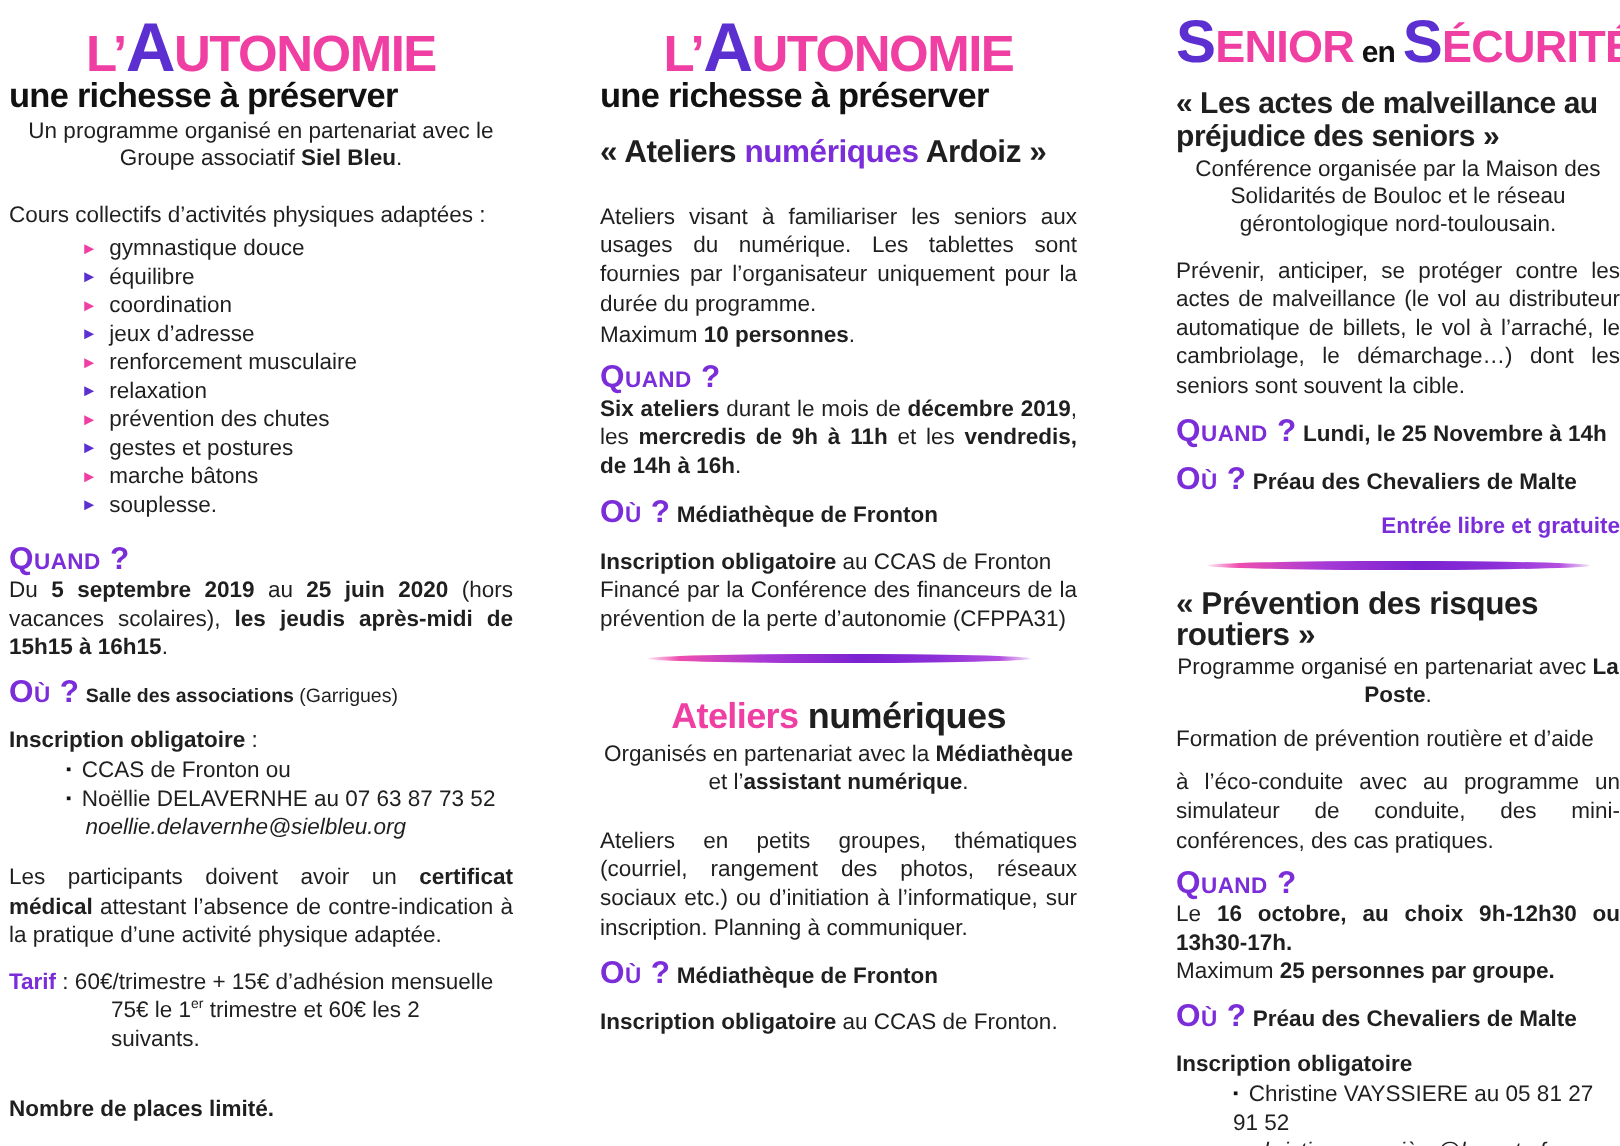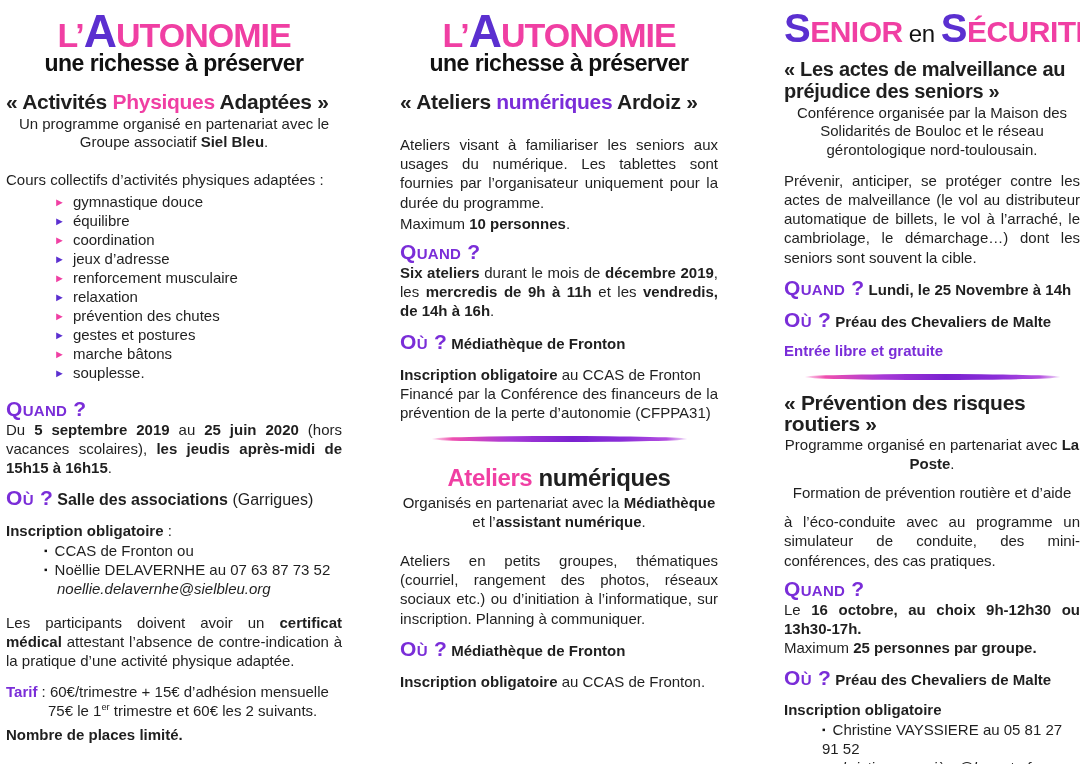--- a/index.html
+++ b/index.html
@@ -18,26 +18,26 @@
   .page{display:flex;width:1080px;height:764px;background:#fff;}
   .col{width:360px;height:764px;}
   .col1{padding:8px 18px 0 6px;}
   .col2{padding:8px 2px 0 40px;}
   .col3{padding:8px 0 0 64px;}
 
   
   .brand{ text-align:center; line-height:1; letter-spacing:-1px; white-space:nowrap;}
   .brand .lead,.brand .rest{font-size:34px;font-weight:700;color:var(--pink);}
   .brand .cap{font-size:46px;font-weight:700;color:var(--hpurple);}
-  .brand-sub{text-align:center;font-size:23px;font-weight:700;color:#111;margin-top:-4px;letter-spacing:-0.5px;}
+  .brand-sub{font-size:23px;font-weight:700;color:#111;margin-top:-4px;letter-spacing:-0.5px;}
 
   .brand3{text-align:center;line-height:1;letter-spacing:-0.5px;white-space:nowrap;}
   .brand3 .cap{font-size:40px;font-weight:700;color:var(--hpurple);}
   .brand3 .big{font-size:30px;font-weight:700;color:var(--pink);}
-  .brand3 .mid{font-size:24px;font-weight:400;color:#111;}
+  .brand3 .mid{font-size:20px;font-weight:700;color:#111;}
 
   
   .sect-title{text-align:left;font-size:21px;font-weight:700;line-height:1.05;margin-top:14px;letter-spacing:-0.3px;}
   .sect-sub{text-align:center;font-size:15px;line-height:1.22;margin-top:2px;}
 
   .body-p{font-size:15px;line-height:1.28;margin-top:10px;}
   .just{text-align:justify;}
 
   .b{font-weight:700;}
   .accent-pink{color:var(--pink);}
@@ -46,21 +46,21 @@
 
   .label{
     font-variant:small-caps;
     color:var(--purple);
     font-weight:700;
     font-size:21px;
     letter-spacing:0.3px;
     line-height:1.05;
   }
   .label-line{margin-top:10px;font-size:15px;line-height:1.28;}
-  .label-line .after{font-size:16px;}
+  .label-line .after{font-size:13px;}
 
   
   ul.arrows{list-style:none;margin:4px 0 16px 48px;}
   ul.arrows li{font-size:15px;line-height:18px;margin-top:1px;}
   ul.arrows .arrow{font-size:11px;margin-right:8px;vertical-align:1px;}
   ul.arrows li:nth-child(odd) .arrow{color:var(--pink);}
   ul.arrows li:nth-child(even) .arrow{color:var(--hpurple);}
 
   ul.dots{list-style:none;margin:1px 0 0 38px;}
   ul.dots li{font-size:15px;line-height:1.28;}
@@ -83,21 +83,20 @@
 <body>
 
 <div class="page">
 
   <div class="col col1">
     <div class="brand">
       <span class="lead">L’</span><span class="cap">A</span><span class="rest">UTONOMIE</span>
     </div>
     <div class="brand-sub">une richesse à préserver</div>
 
-    <div class="sect-title"><span>« Activités </span><span class="accent-pink">Physiques</span><span> Adaptées »</span></div>
     <div class="sect-sub"><span>Un programme organisé en partenariat avec le Groupe associatif </span><span class="b">Siel Bleu</span><span>.</span></div>
 
     <p class="body-p" style="margin-top:18px;">Cours collectifs d’activités physiques adaptées :</p>
 
     <ul class="arrows">
       <li><span class="arrow">►</span><span>gymnastique douce</span></li>
       <li><span class="arrow">►</span><span>équilibre</span></li>
       <li><span class="arrow">►</span><span>coordination</span></li>
       <li><span class="arrow">►</span><span>jeux d’adresse</span></li>
       <li><span class="arrow">►</span><span>renforcement musculaire</span></li>
@@ -116,23 +115,23 @@
     <p class="body-p"><span class="b">Inscription obligatoire</span><span> :</span></p>
     <ul class="dots">
       <li><span class="dot">▪</span><span>CCAS de Fronton ou</span></li>
       <li><span class="dot">▪</span><span>Noëllie DELAVERNHE au 07 63 87 73 52</span></li>
     </ul>
     <div class="dot-cont">noellie.delavernhe@sielbleu.org</div>
 
     <p class="body-p just" style="margin-top:14px;"><span>Les participants doivent avoir un </span><span class="b">certificat médical</span><span> attestant l’absence de contre-indication à la pratique d’une activité physique adaptée.</span></p>
 
     <p class="body-p" style="margin-top:12px;"><span class="b accent-purple">Tarif</span><span> : 60€/trimestre + 15€ d’adhésion mensuelle</span></p>
-    <p class="body-p" style="margin-top:0;margin-left:42px;"><span>75€ le 1</span><span class="sup">er</span><span> trimestre et 60€ les 2 suivants.</span></p>
-
-    <p class="body-p b" style="margin-top:4px;">Nombre de places limité.</p>
+    <p class="body-p" style="margin-top:0;margin-left:68px;"><span>75€ le 1</span><span class="sup">er</span><span> trimestre et 60€ les 2 suivants.</span></p>
+
+    <p class="body-p b" style="margin-top:28px;">Nombre de places limité.</p>
   </div>
 
   <div class="col col2">
     <div class="brand">
       <span class="lead">L’</span><span class="cap">A</span><span class="rest">UTONOMIE</span>
     </div>
     <div class="brand-sub">une richesse à préserver</div>
 
     <div class="sect-title"><span>« Ateliers </span><span class="accent-purple">numériques</span><span> Ardoiz »</span></div>
 
@@ -167,28 +166,28 @@
     </div>
 
     <div class="sect-title" style="margin-top:10px;font-size:20px;line-height:1.1;">« Les actes de malveillance au préjudice des seniors »</div>
     <div class="sect-sub">Conférence organisée par la Maison des Solidarités de Bouloc et le réseau gérontologique nord-toulousain.</div>
 
     <p class="body-p just" style="margin-top:12px;">Prévenir, anticiper, se protéger contre les actes de malveillance (le vol au distributeur automatique de billets, le vol à l’arraché, le cambriolage, le démarchage…) dont les seniors sont souvent la cible.</p>
 
     <p class="label-line"><span class="label">Quand ?</span> <span class="b">Lundi, le 25 Novembre à 14h</span></p>
     <p class="label-line"><span class="label">Où ?</span> <span class="b">Préau des Chevaliers de Malte</span></p>
 
-    <p class="body-p purple-bold" style="margin-top:10px;">Entrée libre et gratuite</p>
+    <p class="body-p purple-bold" style="margin-top:10px;text-align:right;">Entrée libre et gratuite</p>
 
     <div class="divider"></div>
 
     <div class="sect-title tight" style="margin-top:12px;">« Prévention des risques routiers »</div>
     <div class="sect-sub"><span>Programme organisé en partenariat avec </span><span class="b">La Poste</span><span>.</span></div>
 
-    <p class="body-p" style="text-align:center;">Formation de prévention routière et d’aide</p>
+    <p class="body-p" style="">Formation de prévention routière et d’aide</p>
     <p class="body-p just" style="margin-top:10px;">à l’éco-conduite avec au programme un simulateur de conduite, des mini-conférences, des cas pratiques.</p>
 
     <div class="label" style="margin-top:8px;">Quand ?</div>
     <p class="body-p just" style="margin-top:0;"><span>Le </span><span class="b">16 octobre, au choix 9h-12h30 ou 13h30-17h.</span></p>
     <p class="body-p" style="margin-top:0;"><span>Maximum </span><span class="b">25 personnes par groupe.</span></p>
 
     <p class="label-line"><span class="label">Où ?</span> <span class="b">Préau des Chevaliers de Malte</span></p>
 
     <p class="body-p b" style="margin-top:10px;">Inscription obligatoire</p>
     <ul class="dots">

